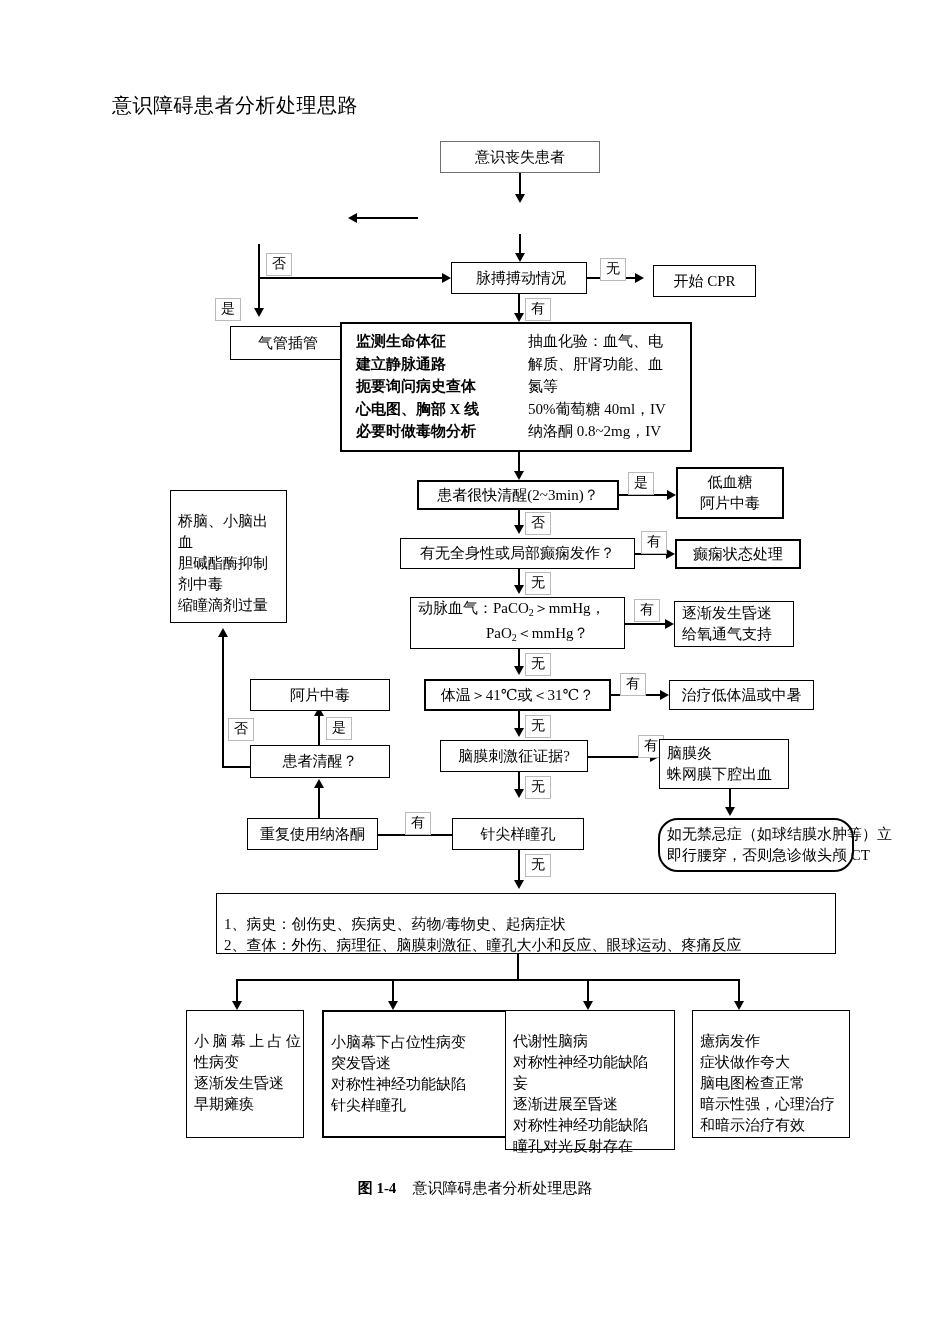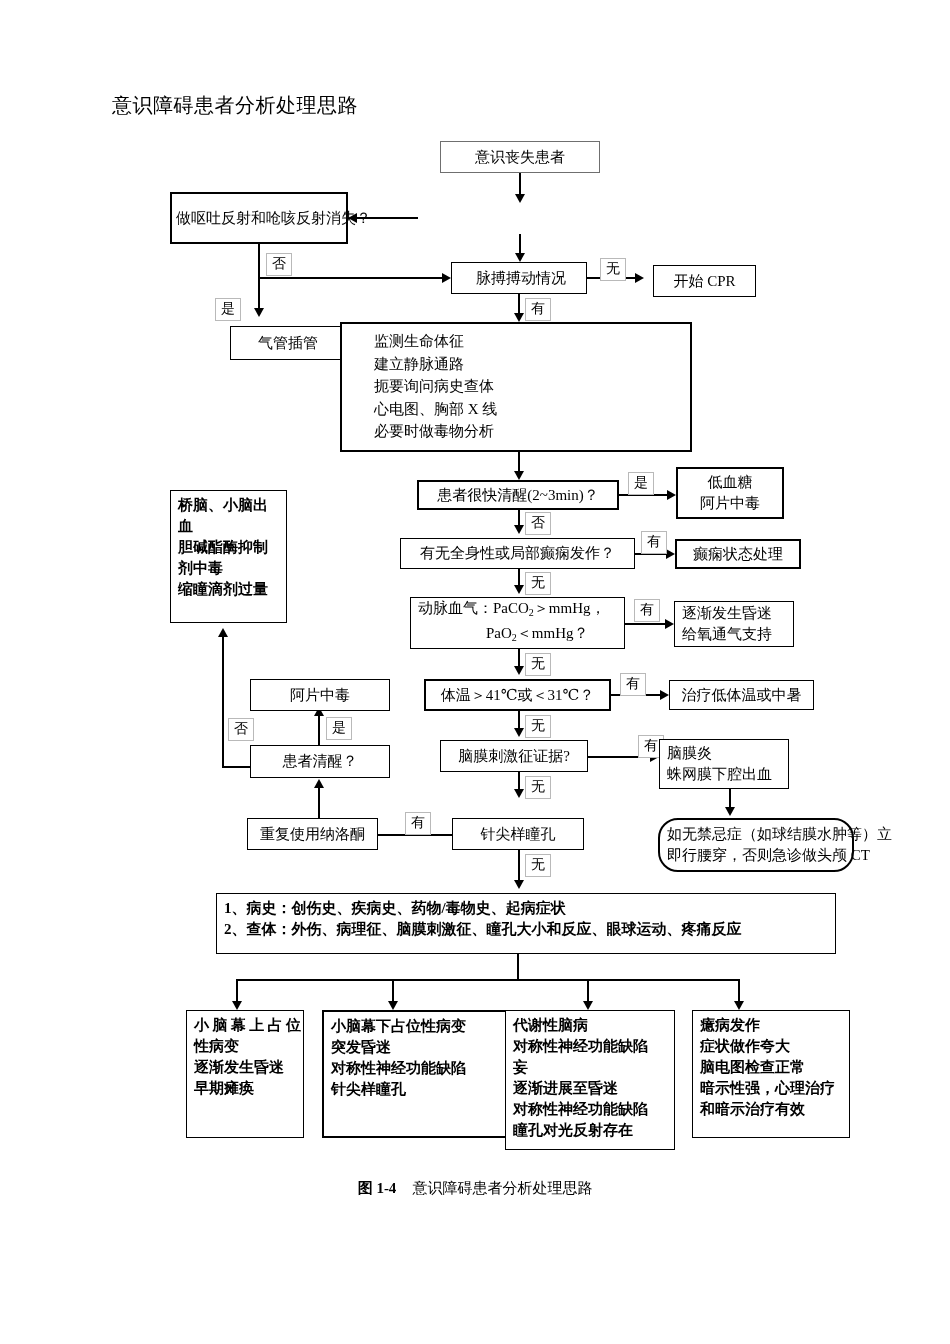--- a/index.html
+++ b/index.html
@@ -57,42 +57,41 @@
   }
   .box.thin { border-width: 1px; border-color: #6f6f6f; justify-content: flex-end; }
   .box.heavy { border-width: 2.2px; }
   .box.left {
     justify-content: flex-start;
     text-align: left;
     padding-left: 7px;
   }
   .box.top {
     align-items: flex-start;
-    padding-top: 4px;
-    font-weight: bold;
+    padding-top: 20px;
   }
   .box .lines { width: 100%; }
   .box .lines > div { white-space: nowrap; }
 
   
   .spread { letter-spacing: 3.4px; }
 
   
   .colbox {
     position: absolute;
     box-sizing: border-box;
     border: 2.2px solid #000000;
     background: #ffffff;
     display: flex;
     font-size: 15px;
     line-height: 22.5px;
     padding: 6px 0 6px 0;
   }
   .colbox .col { flex: none; }
-  .colbox .colA { width: 172px; padding-left: 32px; }
+  .colbox .colA { width: 172px; padding-left: 14px; font-weight: bold; }
   .colbox .colB { width: 170px; }
   .colbox .col > div { white-space: nowrap; }
   sub { font-size: 10px; vertical-align: -3px; }
 
   
   .ln {
     position: absolute;
     background: #000000;
   }
   .ln.v { width: 2px; }
@@ -149,25 +148,20 @@
       </div>
   </div>
 
   <div class="ln v" style="left:519px; top:173px; height:23px;"></div>
   <div class="arw down" style="left:514.5px; top:194px;"></div>
 
 
   <div class="ln h" style="left:357px; top:217px; width:61px;"></div>
   <div class="arw left" style="left:348px; top:212.5px;"></div>
 
-  <div class="box heavy" style="left:170px; top:192px; width:178px; height:52px;">
-    <div class="lines">
-        <div>做呕吐反射和呛咳反射消失？</div>
-      </div>
-  </div>
 
   <div class="ln v" style="left:258px; top:244px; height:66px;"></div>
   <div class="elabel" style="left:266px; top:253px;">否</div>
   <div class="ln h" style="left:258px; top:277px; width:186px;"></div>
   <div class="arw right" style="left:442px; top:272.5px;"></div>
 
   <div class="arw down" style="left:253.5px; top:308px;"></div>
   <div class="elabel" style="left:215px; top:298px;">是</div>
 
   <div class="box" style="left:206px; top:326px; width:116px; height:34px;margin-left:24px;">
@@ -200,20 +194,27 @@
   <div class="elabel" style="left:525px; top:298px;">有</div>
 
   <div class="colbox" style="left:340px; top:322px; width:352px; height:130px;">
     <div class="col colA">
       <div>监测生命体征</div>
       <div>建立静脉通路</div>
       <div>扼要询问病史查体</div>
       <div>心电图、胸部 X 线</div>
       <div>必要时做毒物分析</div>
     </div>
+    <div class="col colB">
+      <div>抽血化验：血气、电</div>
+      <div>解质、肝肾功能、血</div>
+      <div>氮等</div>
+      <div>50%葡萄糖 40ml，IV</div>
+      <div>纳洛酮 0.8~2mg，IV</div>
+    </div>
   </div>
 
   <div class="ln v" style="left:518px; top:452px; height:21px;"></div>
   <div class="arw down" style="left:513.5px; top:471px;"></div>
 
   <div class="box heavy" style="left:417px; top:480px; width:202px; height:30px;">
     <div class="lines">
         <div>患者很快清醒(2~3min)？</div>
       </div>
   </div>

